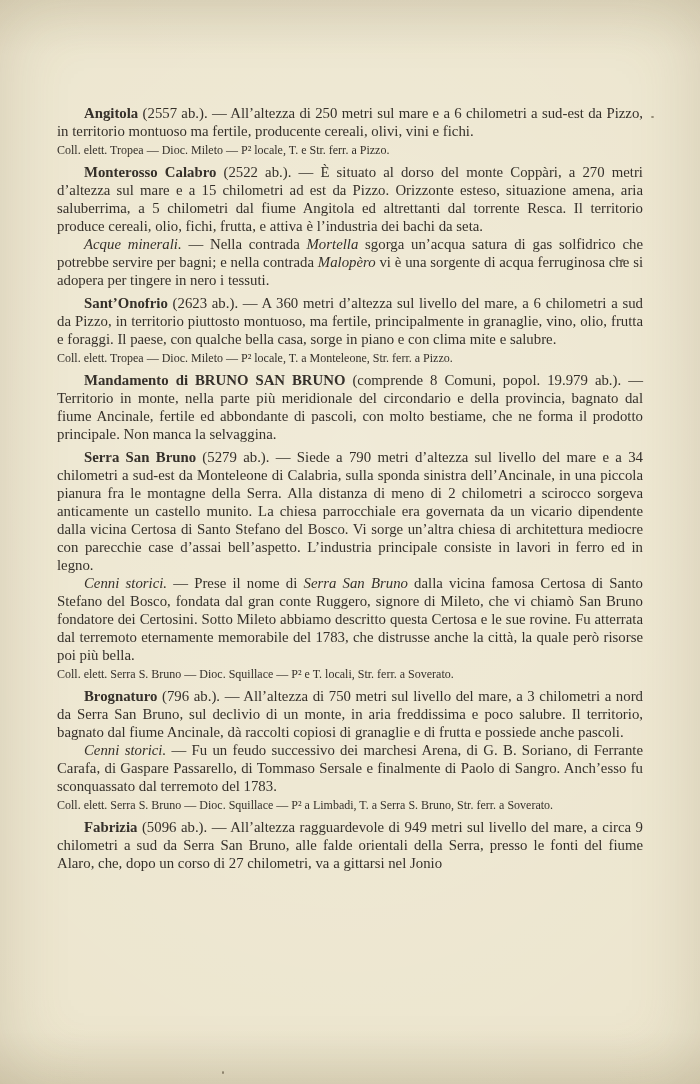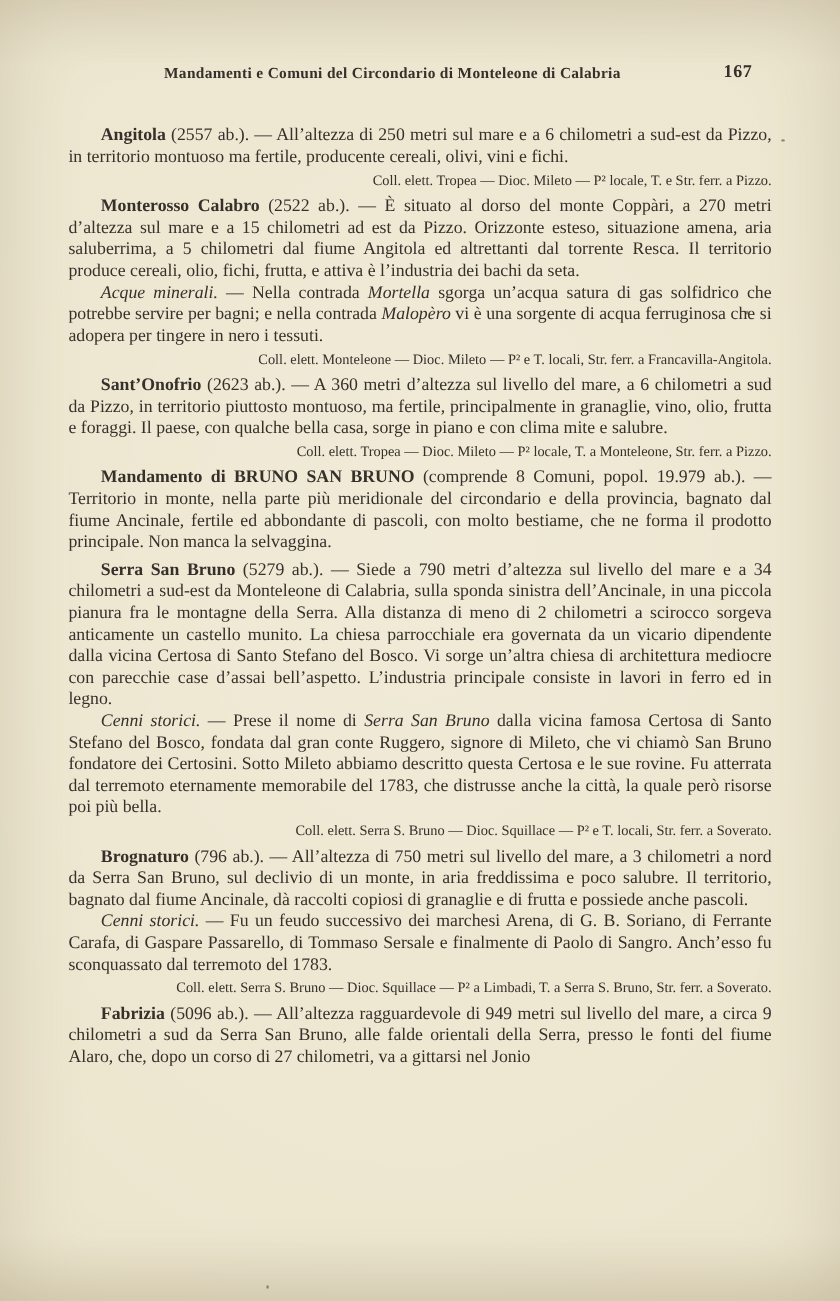--- a/index.html
+++ b/index.html
@@ -41,47 +41,42 @@
     margin:0;
     text-align:justify;
     text-indent:27px;
     font-size:14.8px;
     line-height:18px;
     hyphens:none;
   }
   p.entry{margin-top:5px;}
   p.sub{margin-top:0;}
   p.note{
-    text-align:right;text-indent:0;
+    text-align:left;text-indent:0;
     font-size:12px;line-height:15px;
     margin:3px 0 4px 0;
   }
   .bold{font-weight:bold;}
   .italic{font-style:italic;}
   .normal{font-style:normal;}
   .speck{position:absolute;background:rgba(70,58,40,0.55);border-radius:50%;}
   .speck.s1{left:651px;top:116px;width:3px;height:2px;}
   .speck.s2{left:621px;top:259px;width:3px;height:3px;}
   .speck.s3{left:222px;top:1071px;width:2px;height:3px;}
 </style>
 </head>
 <body>
 
 <div class="page">
-  <div class="header">
-    <span class="running-title">Mandamenti e Comuni del Circondario di Monteleone di Calabria</span>
-    <span class="page-number">167</span>
-  </div>
 
   <div class="content">
       <p class="block entry"><span class="bold">Angitola</span><span class="normal"> (2557 ab.). — All’altezza di 250 metri sul mare e a 6 chilometri a sud-est da Pizzo, in territorio montuoso ma fertile, producente cereali, olivi, vini e fichi.</span></p>
       <p class="block note"><span class="normal">Coll. elett. Tropea — Dioc. Mileto — P² locale, T. e Str. ferr. a Pizzo.</span></p>
       <p class="block entry"><span class="bold">Monterosso Calabro</span><span class="normal"> (2522 ab.). — È situato al dorso del monte Coppàri, a 270 metri d’altezza sul mare e a 15 chilometri ad est da Pizzo. Orizzonte esteso, situazione amena, aria saluberrima, a 5 chilometri dal fiume Angitola ed altrettanti dal torrente Resca. Il territorio produce cereali, olio, fichi, frutta, e attiva è l’industria dei bachi da seta.</span></p>
       <p class="block sub"><span class="italic">Acque minerali.</span><span class="normal"> — Nella contrada </span><span class="italic">Mortella</span><span class="normal"> sgorga un’acqua satura di gas solfidrico che potrebbe servire per bagni; e nella contrada </span><span class="italic">Malopèro</span><span class="normal"> vi è una sorgente di acqua ferruginosa che si adopera per tingere in nero i tessuti.</span></p>
-      <p class="block note"><span class="normal">Coll. elett. Monteleone — Dioc. Mileto — P² e T. locali, Str. ferr. a Francavilla-Angitola.</span></p>
       <p class="block entry"><span class="bold">Sant’Onofrio</span><span class="normal"> (2623 ab.). — A 360 metri d’altezza sul livello del mare, a 6 chilometri a sud da Pizzo, in territorio piuttosto montuoso, ma fertile, principalmente in granaglie, vino, olio, frutta e foraggi. Il paese, con qualche bella casa, sorge in piano e con clima mite e salubre.</span></p>
       <p class="block note"><span class="normal">Coll. elett. Tropea — Dioc. Mileto — P² locale, T. a Monteleone, Str. ferr. a Pizzo.</span></p>
       <p class="block entry"><span class="bold">Mandamento di BRUNO SAN BRUNO</span><span class="normal"> (comprende 8 Comuni, popol. 19.979 ab.). — Territorio in monte, nella parte più meridionale del circondario e della provincia, bagnato dal fiume Ancinale, fertile ed abbondante di pascoli, con molto bestiame, che ne forma il prodotto principale. Non manca la selvaggina.</span></p>
       <p class="block entry"><span class="bold">Serra San Bruno</span><span class="normal"> (5279 ab.). — Siede a 790 metri d’altezza sul livello del mare e a 34 chilometri a sud-est da Monteleone di Calabria, sulla sponda sinistra dell’Ancinale, in una piccola pianura fra le montagne della Serra. Alla distanza di meno di 2 chilometri a scirocco sorgeva anticamente un castello munito. La chiesa parrocchiale era governata da un vicario dipendente dalla vicina Certosa di Santo Stefano del Bosco. Vi sorge un’altra chiesa di architettura mediocre con parecchie case d’assai bell’aspetto. L’industria principale consiste in lavori in ferro ed in legno.</span></p>
       <p class="block sub"><span class="italic">Cenni storici.</span><span class="normal"> — Prese il nome di </span><span class="italic">Serra San Bruno</span><span class="normal"> dalla vicina famosa Certosa di Santo Stefano del Bosco, fondata dal gran conte Ruggero, signore di Mileto, che vi chiamò San Bruno fondatore dei Certosini. Sotto Mileto abbiamo descritto questa Certosa e le sue rovine. Fu atterrata dal terremoto eternamente memorabile del 1783, che distrusse anche la città, la quale però risorse poi più bella.</span></p>
       <p class="block note"><span class="normal">Coll. elett. Serra S. Bruno — Dioc. Squillace — P² e T. locali, Str. ferr. a Soverato.</span></p>
       <p class="block entry"><span class="bold">Brognaturo</span><span class="normal"> (796 ab.). — All’altezza di 750 metri sul livello del mare, a 3 chilometri a nord da Serra San Bruno, sul declivio di un monte, in aria freddissima e poco salubre. Il territorio, bagnato dal fiume Ancinale, dà raccolti copiosi di granaglie e di frutta e possiede anche pascoli.</span></p>
       <p class="block sub"><span class="italic">Cenni storici.</span><span class="normal"> — Fu un feudo successivo dei marchesi Arena, di G. B. Soriano, di Ferrante Carafa, di Gaspare Passarello, di Tommaso Sersale e finalmente di Paolo di Sangro. Anch’esso fu sconquassato dal terremoto del 1783.</span></p>
       <p class="block note"><span class="normal">Coll. elett. Serra S. Bruno — Dioc. Squillace — P² a Limbadi, T. a Serra S. Bruno, Str. ferr. a Soverato.</span></p>
       <p class="block entry"><span class="bold">Fabrizia</span><span class="normal"> (5096 ab.). — All’altezza ragguardevole di 949 metri sul livello del mare, a circa 9 chilometri a sud da Serra San Bruno, alle falde orientali della Serra, presso le fonti del fiume Alaro, che, dopo un corso di 27 chilometri, va a gittarsi nel Jonio</span></p>

